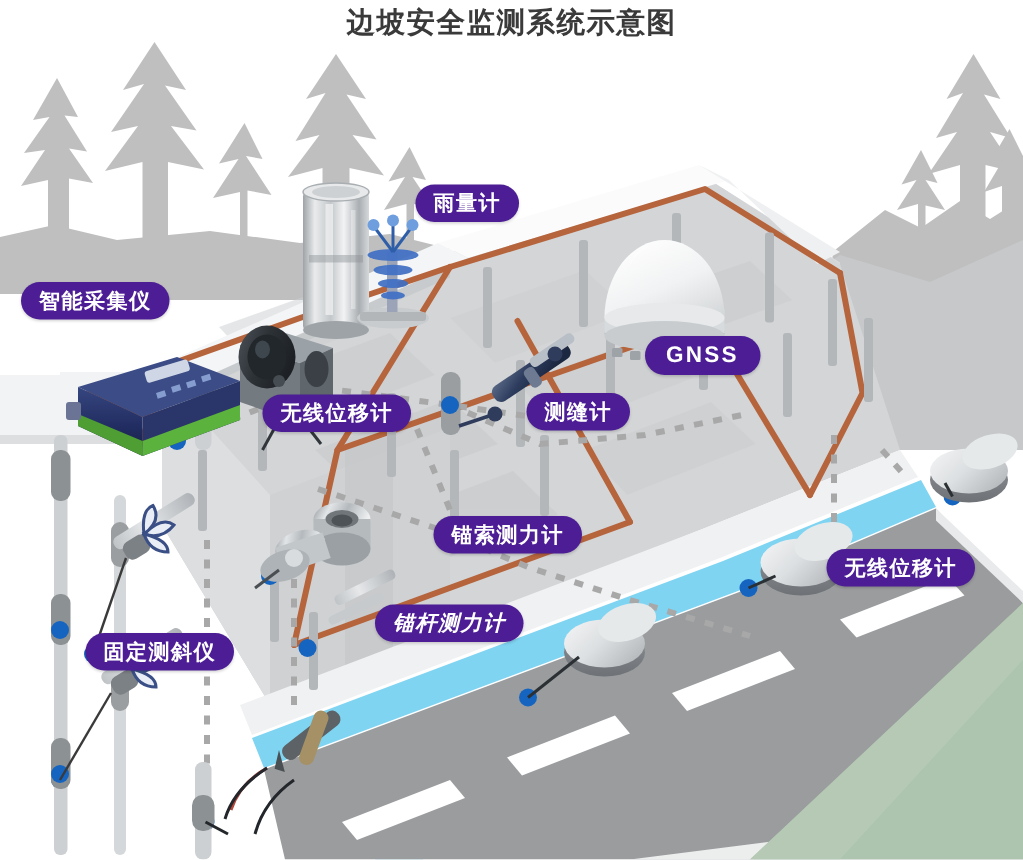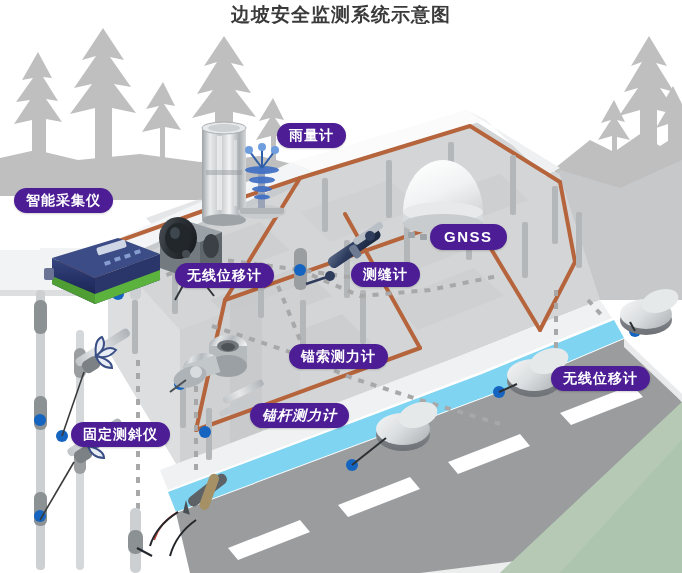--- a/index.html
+++ b/index.html
@@ -419,16 +419,16 @@
   <div class="pill" style="left:175px;top:263px;">无线位移计</div>
 
   <div class="pill" style="left:351px;top:262px;">测缝计</div>
 
   <div class="pill" style="left:256px;top:344px;margin-left:33px;">锚索测力计</div>
 
   <div class="pill" style="left:551px;top:366px;">无线位移计</div>
 
   <div class="pill" style="left:250px;top:403px;font-style:italic;">锚杆测力计</div>
 
-  <div class="pill" style="left:71px;top:422px;text-align:center;">固定测斜仪</div>
+  <div class="pill" style="left:57px;top:422px;text-align:center;">固定测斜仪</div>
 
 
 </div>
 
 </body></html>

